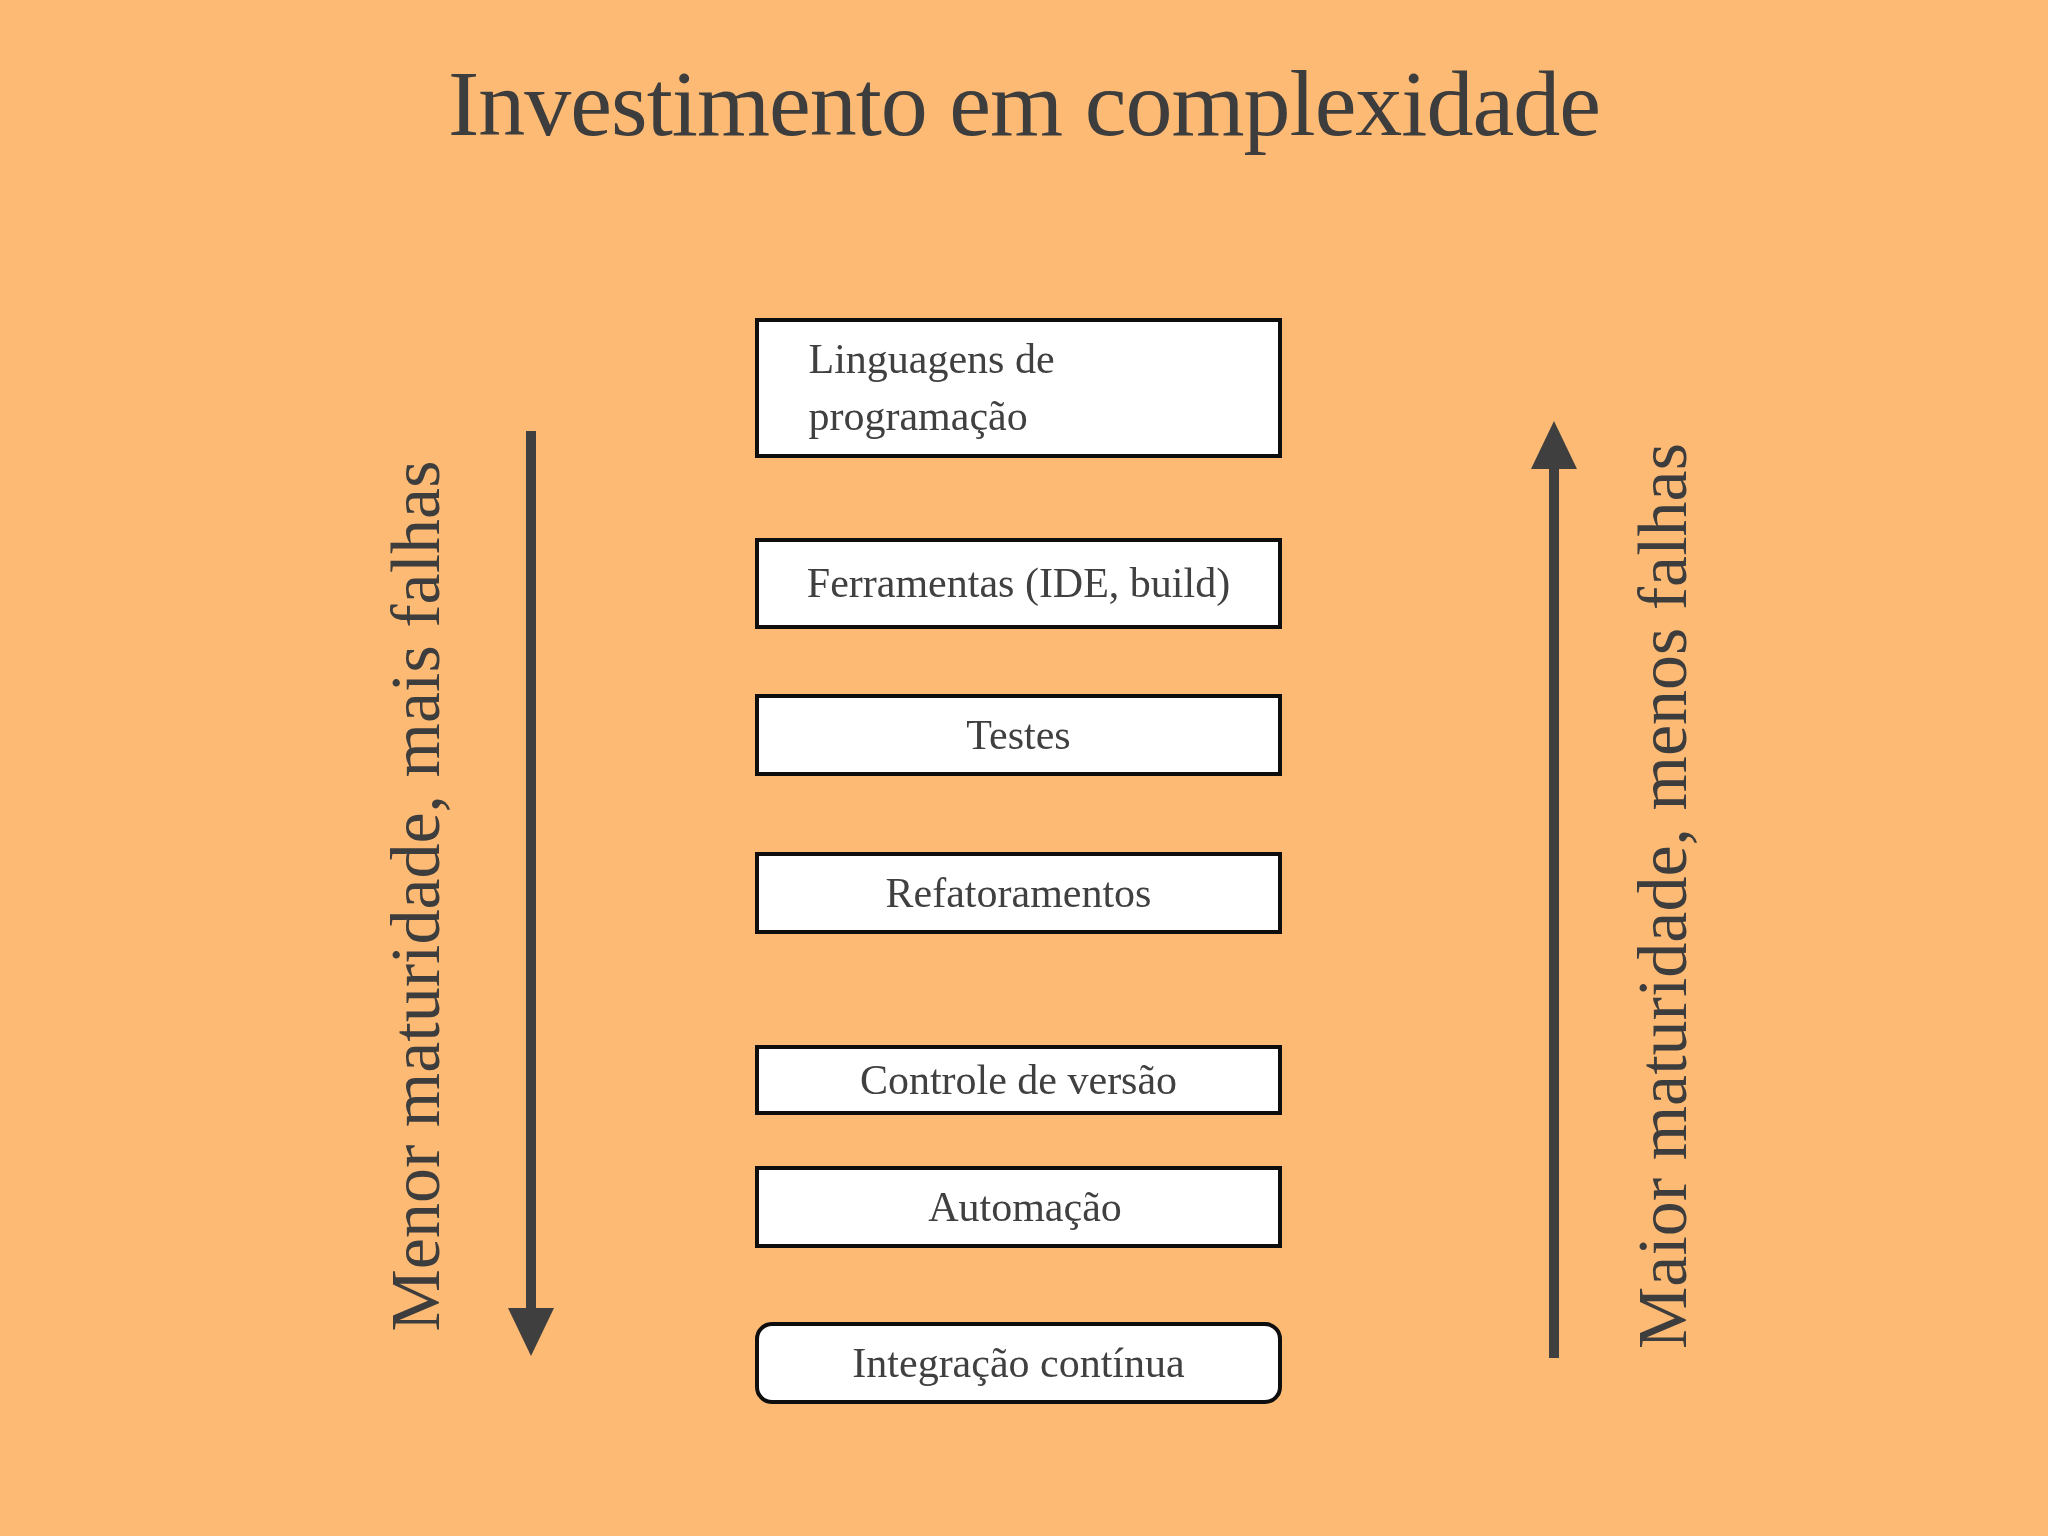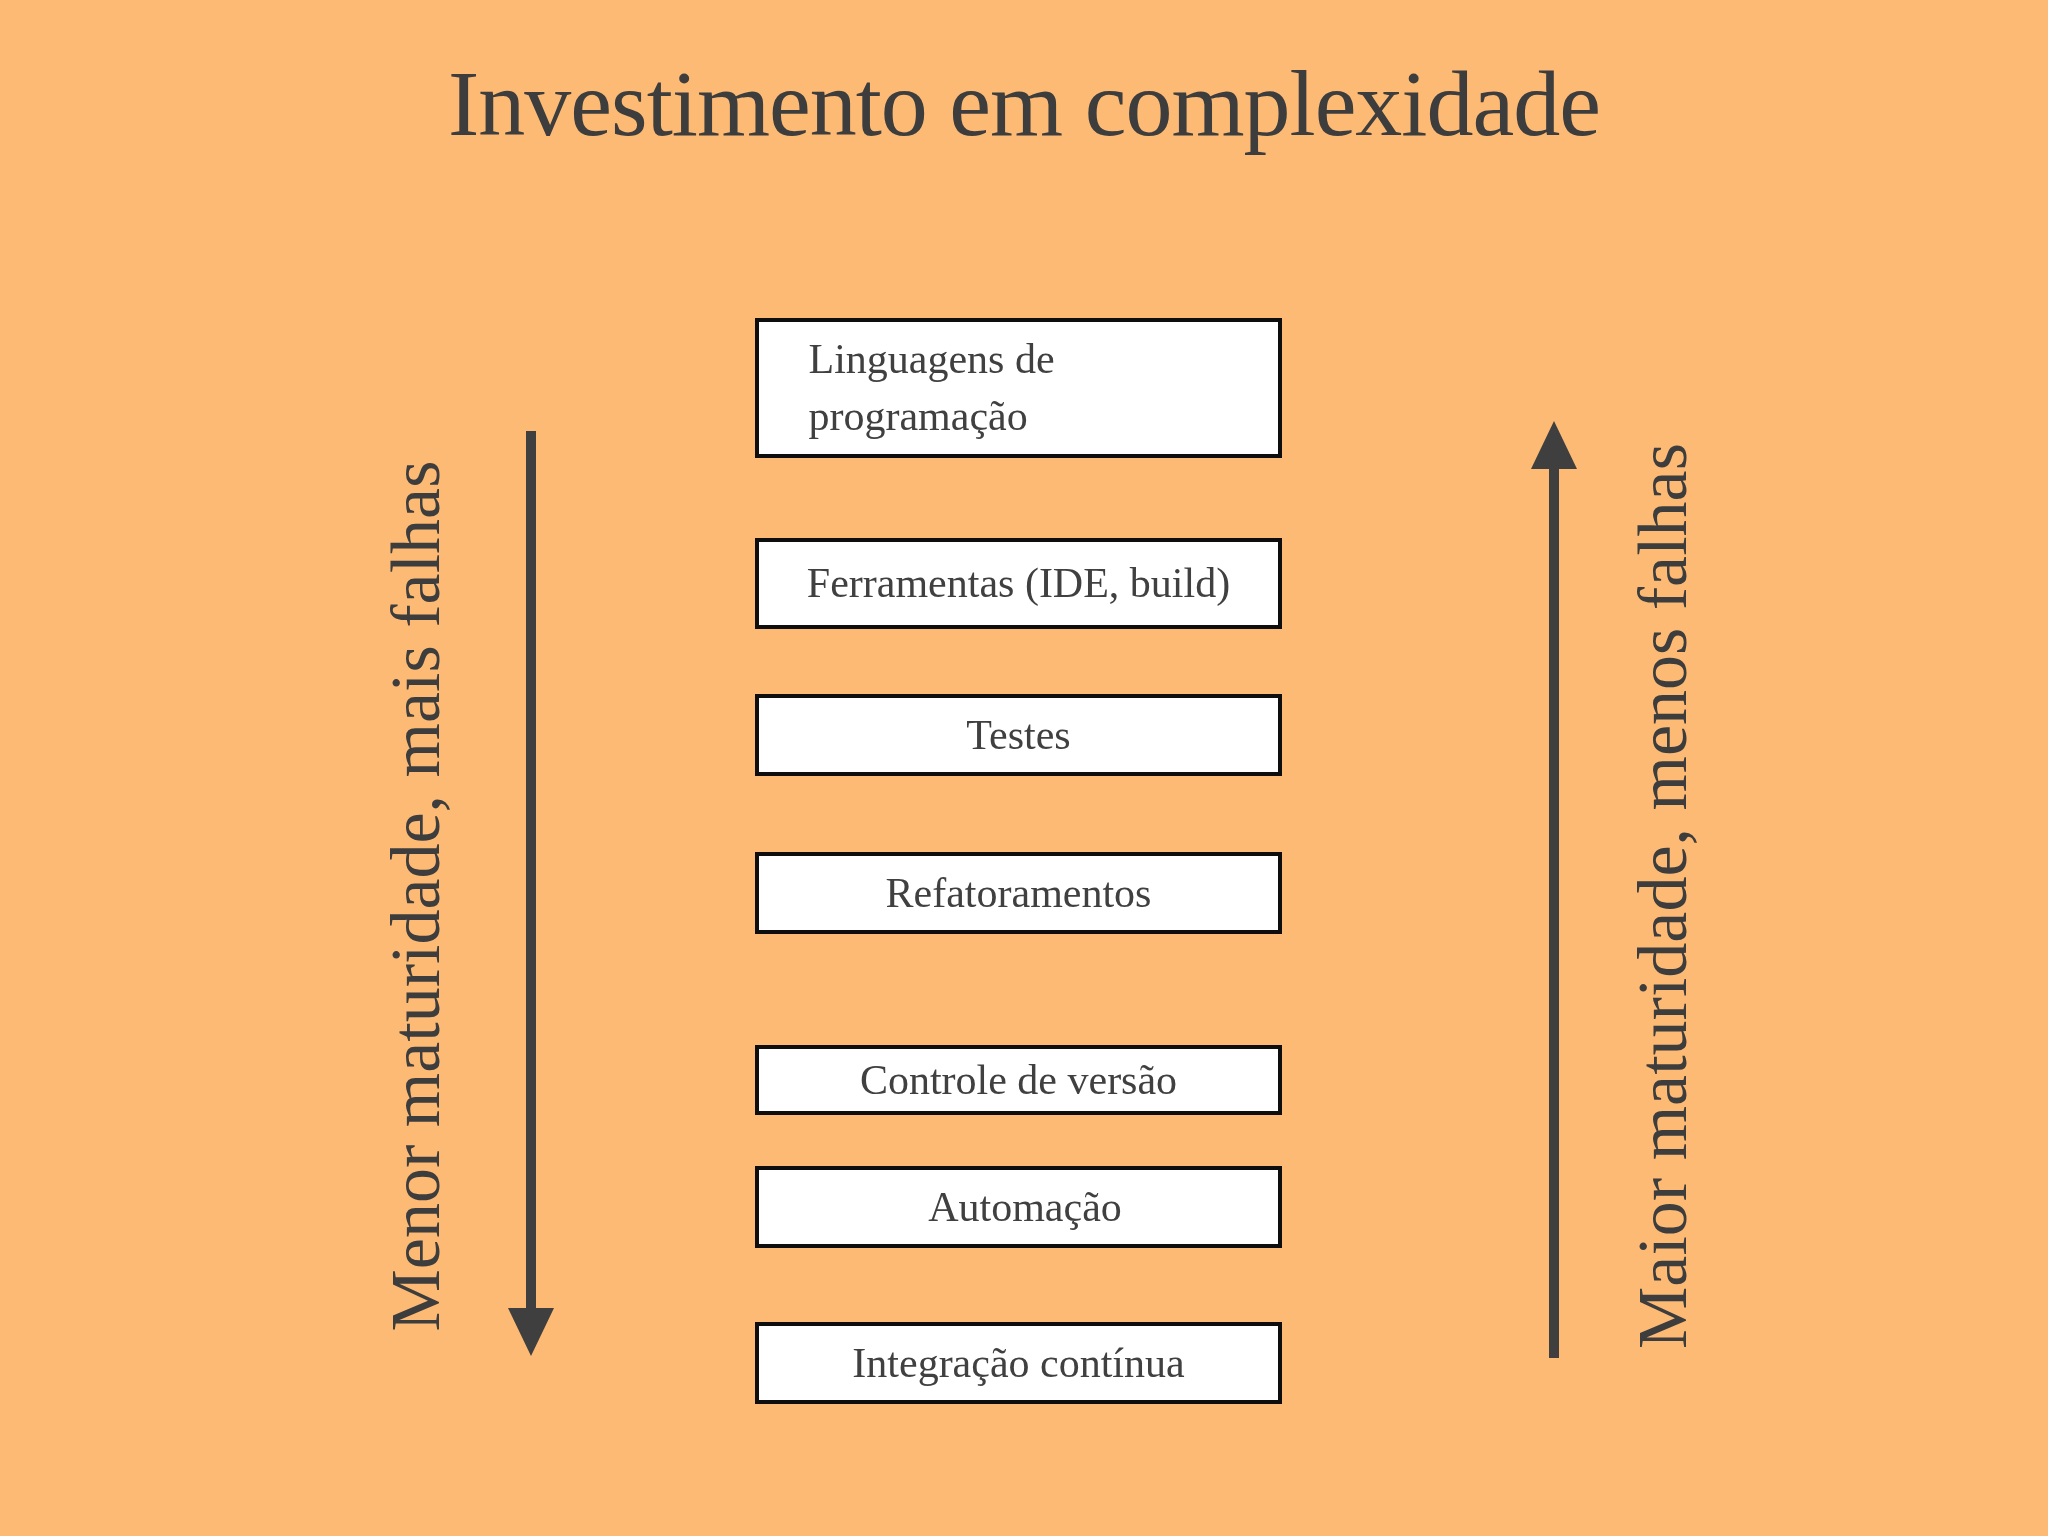--- a/index.html
+++ b/index.html
@@ -71,21 +71,21 @@
     text-align: left;
     line-height: 1.35;
   }
   .b1 { top: 318px;  height: 140px; }
   .b1 .box-label { max-width: 420px; }
   .b2 { top: 538px;  height: 91px; }
   .b3 { top: 694px;  height: 82px; }
   .b4 { top: 852px;  height: 82px; }
   .b5 { top: 1009px; height: 70px; margin-top: 36px; }
   .b6 { top: 1166px; height: 82px; padding-left: 13px; }
-  .b7 { top: 1322px; height: 82px; }
+  .b7 { top: 1322px; height: 82px; border-radius: 17px; }
 </style>
 </head>
 <body>
 
 <div class="canvas">
 
   <h1 class="title">Investimento em complexidade</h1>
 
   <div class="vlabel left">Menor maturidade, mais falhas</div>
 

